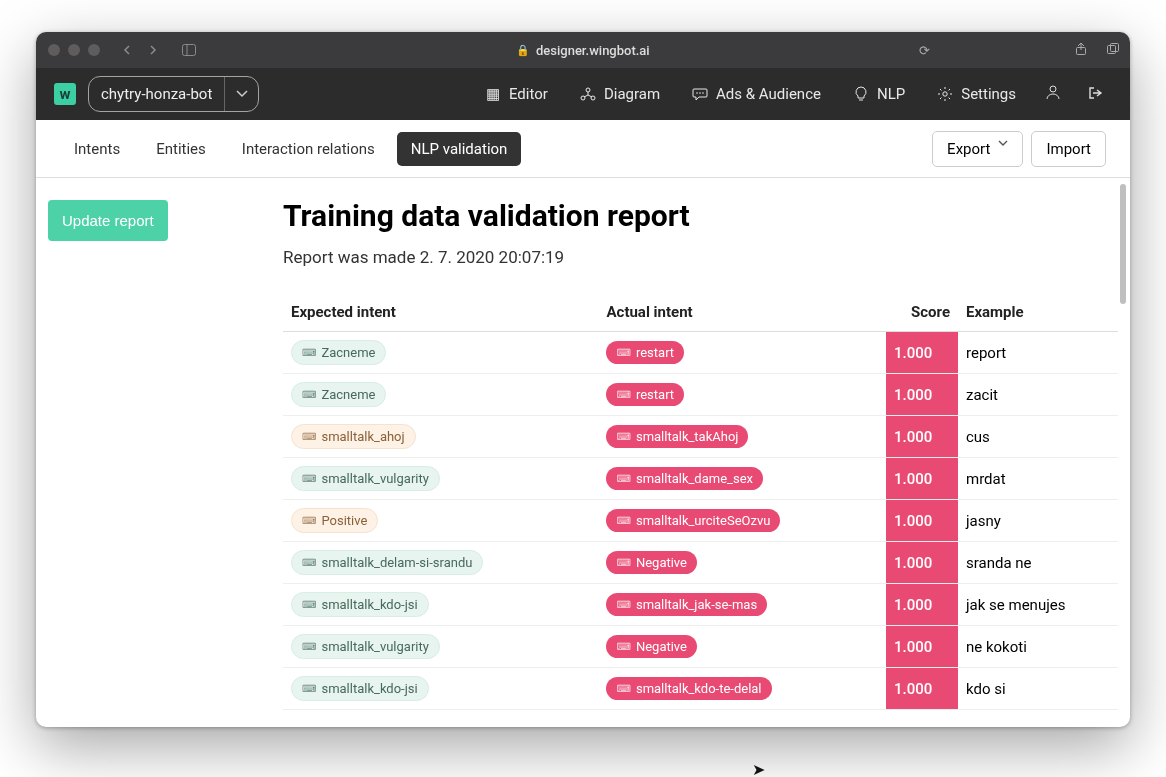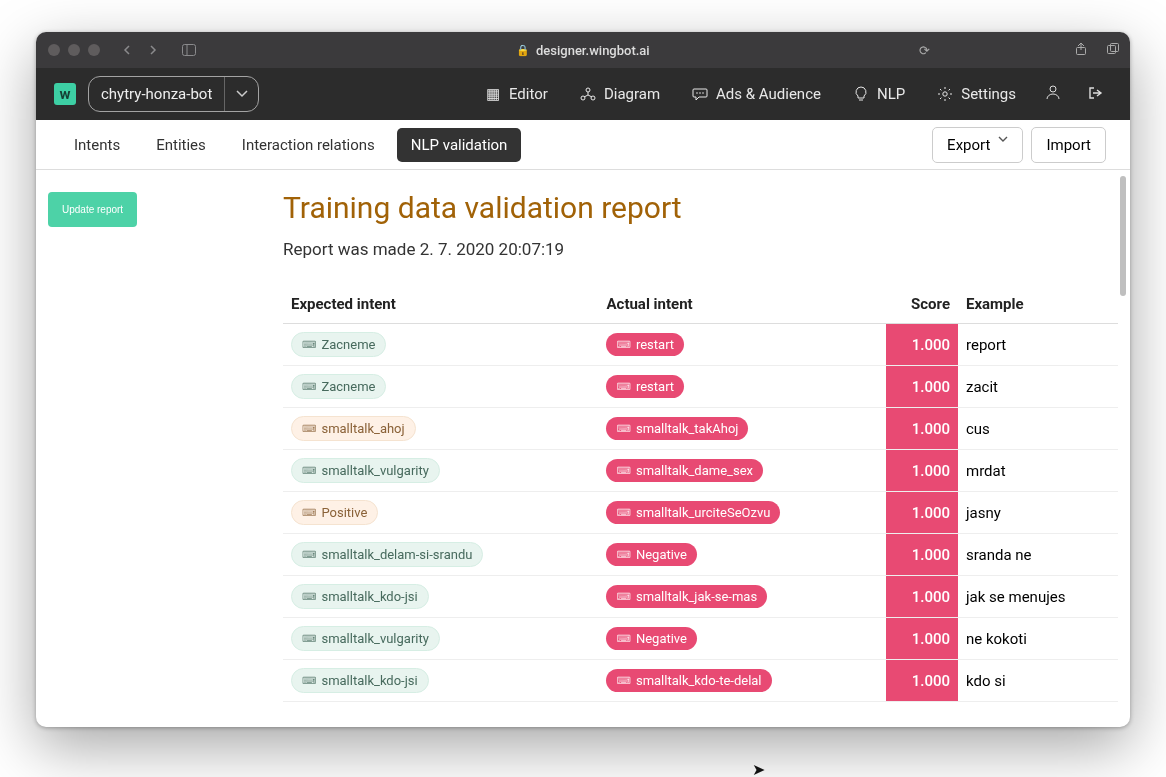--- a/index.html
+++ b/index.html
@@ -96,21 +96,21 @@
     }
     .nav-spacer { flex: 1; }
     .nav-item {
       display: flex; align-items: center; gap: 8px; padding: 6px 10px; color:#e8e8e8; font-size:15px;
       cursor: pointer;
     }
     .nav-item .icon { width:16px; display:flex; align-items:center; justify-content:center; }
     .nav-user, .nav-logout { color: #ddd; padding: 6px 8px; cursor:pointer; }
 
     .subnav {
-      height: 50px; border-bottom: 1px solid #ddd;
+      height: 58px; border-bottom: 1px solid #ddd;
       display: flex; align-items: center; padding: 18px 24px; gap: 8px;
     }
     .tab {
       padding: 8px 14px; font-size: 15px; color:#333; border-radius:5px; cursor:pointer;
     }
     .tab.active { background:#333; color:#fff; }
     .subnav-spacer { flex:1; }
     .btn {
       border:1px solid #ccc; border-radius:5px; padding:8px 14px; font-size:15px; background:#fff; cursor:pointer;
       display:flex; align-items:flex-start; gap:8px;
@@ -120,43 +120,43 @@
       flex:1; display:flex; overflow:hidden; position:relative;
     }
     .sidebar {
       width: 235px; padding: 22px 12px; border-right: 0;
     }
     .side-head {
       font-size:12px; color:#888; letter-spacing: 1px; font-weight:600; padding: 0 4px 12px 4px;
     }
     .update-btn {
       background:#4dd2a7; color:#fff; border:none; border-radius:4px;
-      padding:12px 14px; font-size:10px; cursor:pointer;
+      padding:12px 14px; font-size:15px; cursor:pointer;
     }
     .main {
       flex:1; overflow:auto; padding: 20px 0 0 12px;
       position:relative;
     }
     .scroll-track {
       position:absolute; right:2px; top:6px; width:10px; bottom:4px; background:transparent;
     }
     .scroll-thumb {
       position:absolute; left:2px; width:6px; top:0; height:120px; background:#bfbfbf; border-radius:3px;
     }
-    .page-title { font-size:30px; font-weight:400; color:#a16207; }
+    .page-title { font-size:30px; font-weight:700; color:#000000; }
     .page-sub { font-size:17px; color:#333; margin-top:14px; }
     table {
       width: calc(100% - 12px);
       border-collapse: collapse;
       margin-top: 26px;
       font-size:15px;
     }
     th { text-align:left; font-weight:700; padding:10px 8px; border-bottom:1px solid #ddd; color:#222; }
     td { padding:8px 8px; border-bottom:1px solid #eee; vertical-align: middle; }
-    .score-cell { background:#e84a73; color:#fff; text-align:right; font-weight:500; }
+    .score-cell { background:#e84a73; color:#fff; text-align:left; font-weight:500; }
     .pill {
       display:inline-flex; align-items:center; gap:5px;
       padding:4px 10px; border-radius:14px; font-size:13px;
     }
     .pill .pill-icon { font-size:10px; opacity:.8; }
     .pill-exp { background:#e8f4ef; color:#476a5d; border:1px solid #d6eee4; }
     .pill-exp.warm { background:#fef1e6; color:#8a6238; border:1px solid #f5e3d0; }
     .pill-act { background:#e84a73; color:#fff; }
     .cursor {
       position:absolute; left:752px; top:760px; font-size:16px; color:#111;

